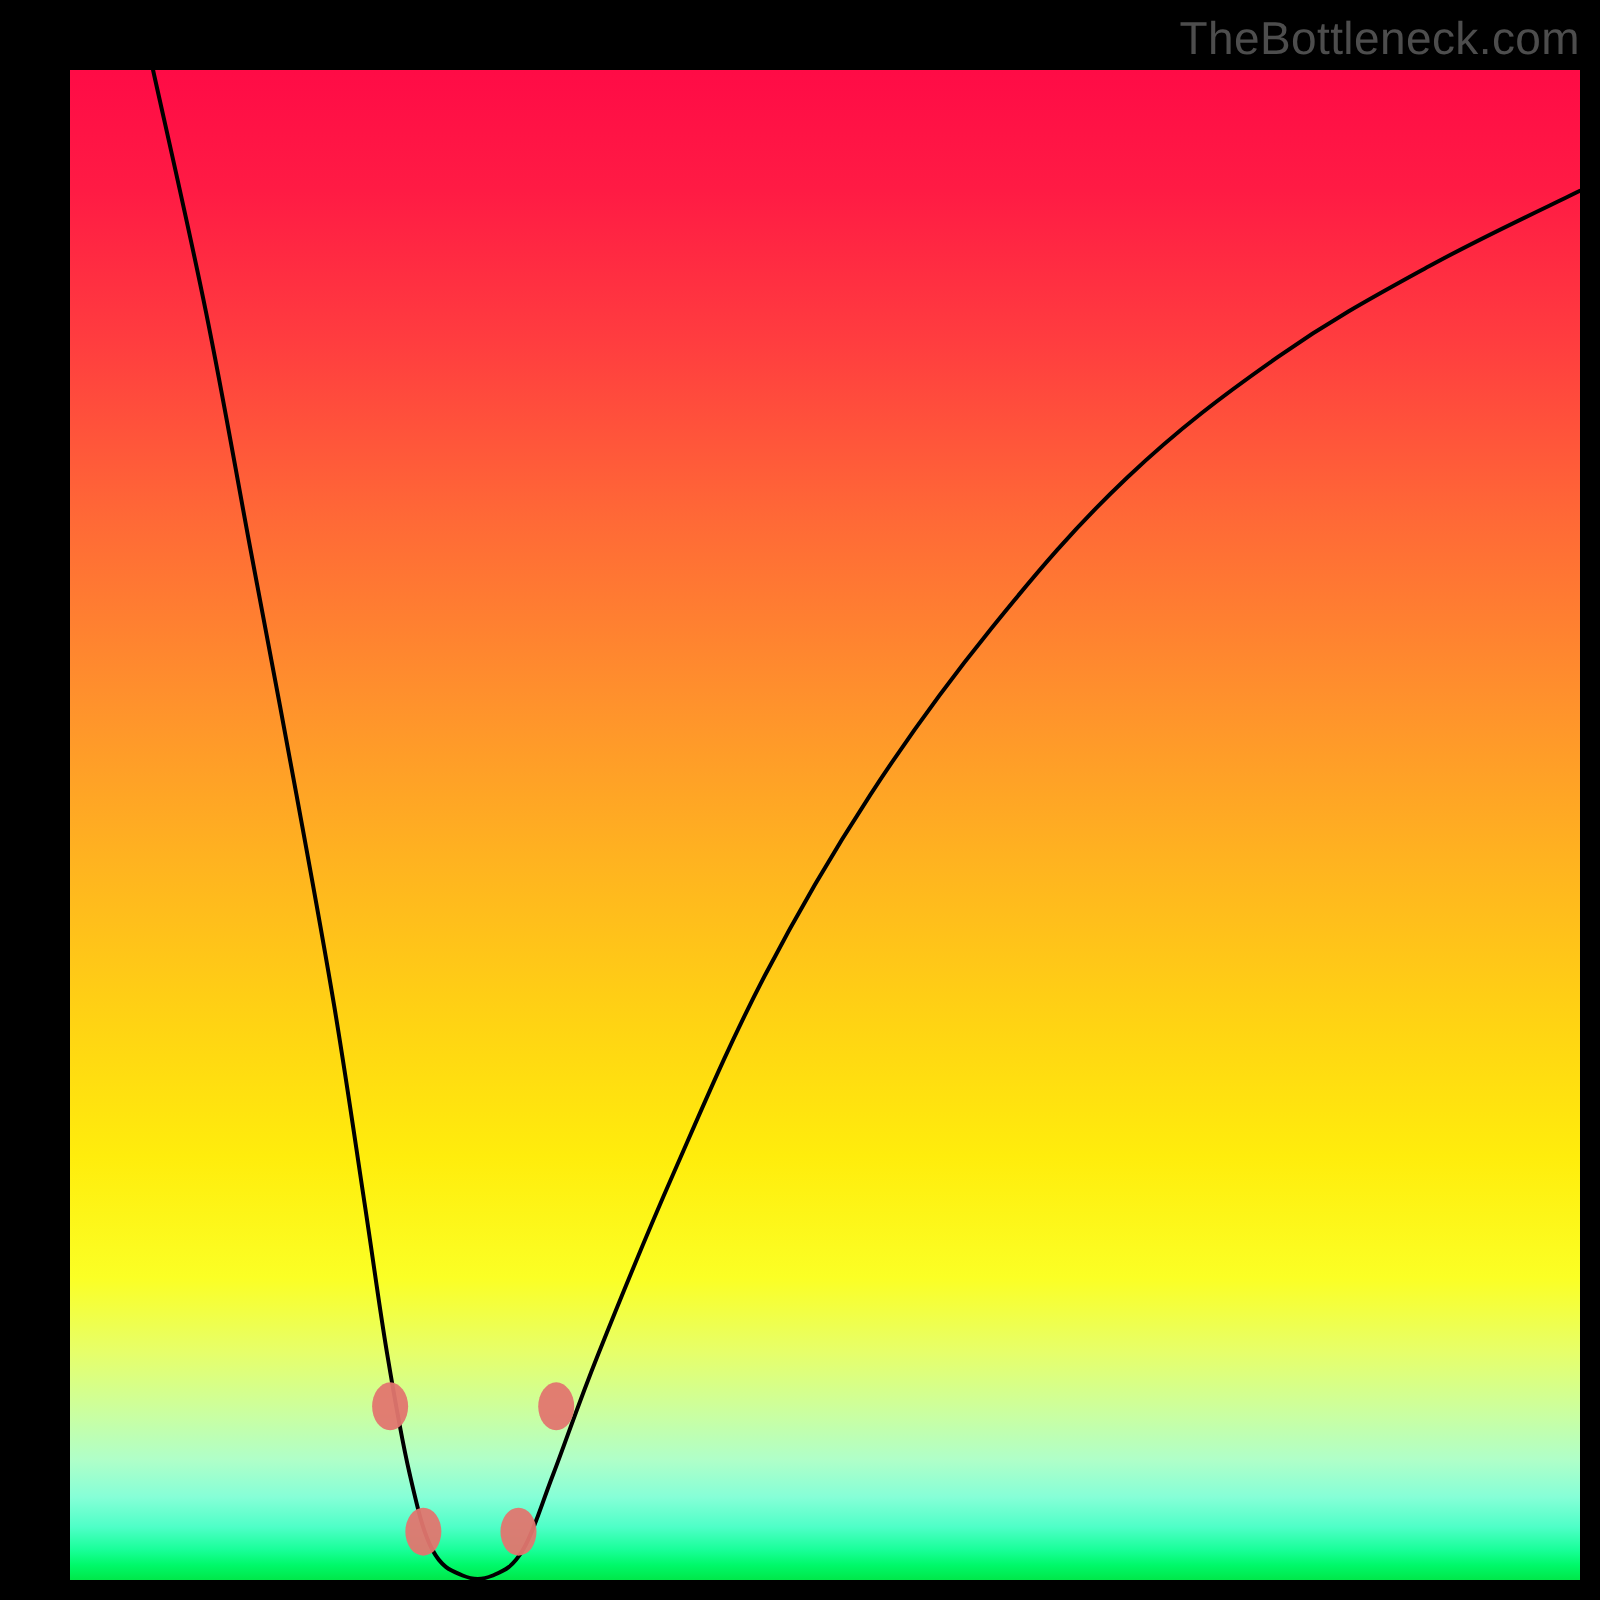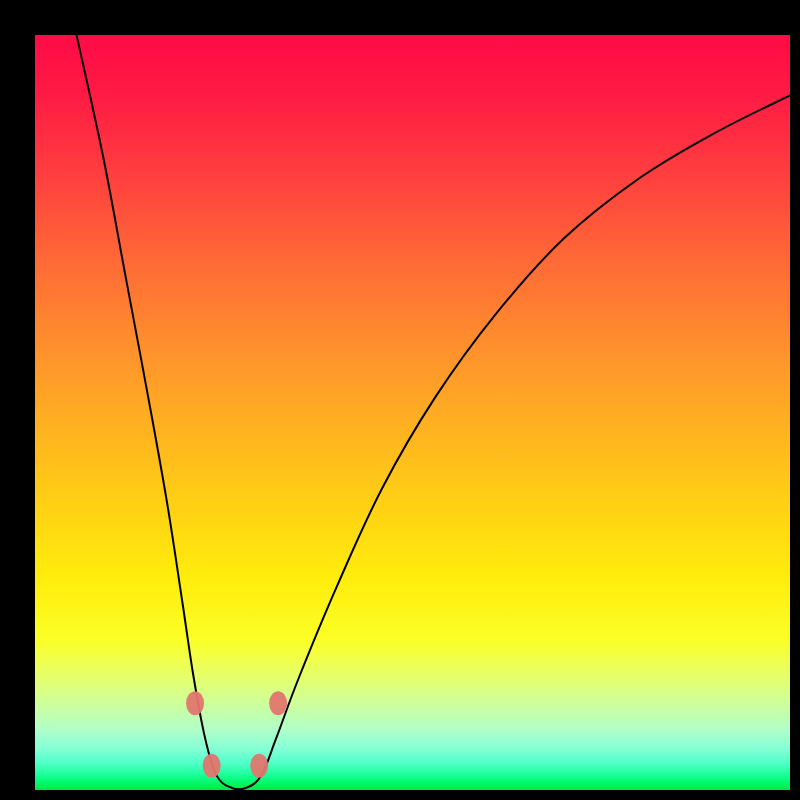--- a/index.html
+++ b/index.html
@@ -71,20 +71,21 @@
   .marker {
     fill: #e2766f;
     fill-opacity: 0.95;
   }
 </style>
 </head>
 <body>
 
 <div class="frame">
 
+  <div class="branding">TheBottleneck.com</div>
 
   <div class="plot-area">
     <svg class="curve" viewBox="0 0 755 755" preserveAspectRatio="none">
       <path id="curve-path" class="curve-path" d="M 41.525 0 C 46.2815 21.74400000000001, 59.1165 77.31200000000008, 67.95 120.80000000000007 C 76.7835 164.28800000000007, 82.446 198.1119999999999, 90.6 241.5999999999999 C 98.75399999999999 285.0879999999999, 105.7755 321.62999999999994, 113.25 362.4 C 120.7245 403.17, 126.0095 431.40700000000004, 132.125 468.1 C 138.2405 504.793, 142.4685 534.993, 147.225 566.25 C 151.98149999999998 597.507, 154.47299999999998 617.288, 158.54999999999998 641.75 C 162.62699999999998 666.212, 165.798 684.483, 169.875 702.15 C 173.952 719.817, 176.4435 730.7946999999999, 181.2 739.9 C 185.95649999999998 749.0053, 190.864 750.4247, 196.3 752.735 C 201.73600000000002 755.0453, 205.96400000000003 755.0453, 211.40000000000003 752.735 C 216.83600000000004 750.4247, 221.06400000000002 749.0053, 226.5 739.9 C 231.93599999999998 730.7946999999999, 234.805 719.817, 241.6 702.15 C 248.39499999999998 684.483, 253.378 668.93, 264.25 641.75 C 275.122 614.57, 287.051 585.125, 302 551.15 C 316.949 517.175, 329.633 486.975, 347.3 453 C 364.96700000000004 419.025, 379.76500000000004 393.657, 400.15000000000003 362.4 C 420.535 331.143, 437.447 307.889, 460.55 279.35 C 483.653 250.81100000000004, 502.679 228.31200000000004, 528.5 203.85000000000002 C 554.321 179.388, 576.82 162.47599999999994, 604 143.44999999999993 C 631.18 124.42399999999992, 652.32 113.09899999999996, 679.5 98.14999999999998 C 706.68 83.201, 741.41 67.19499999999998, 755 60.39999999999998"></path>
       <g id="markers">
           <ellipse cx="160.06" cy="668.175" rx="9" ry="12" class="marker"></ellipse>
           <ellipse cx="176.67" cy="730.84" rx="9" ry="12" class="marker"></ellipse>
           <ellipse cx="224.23499999999999" cy="730.84" rx="9" ry="12" class="marker"></ellipse>
           <ellipse cx="243.11" cy="668.175" rx="9" ry="12" class="marker"></ellipse>
         </g>

